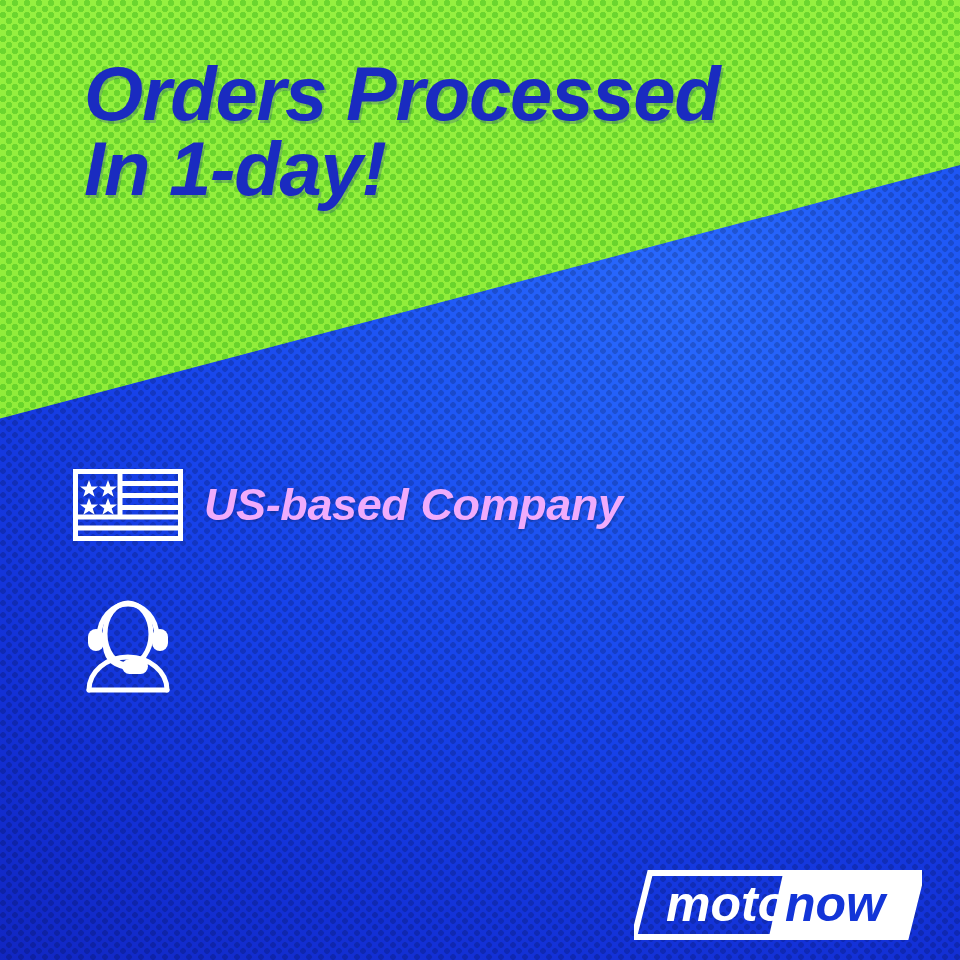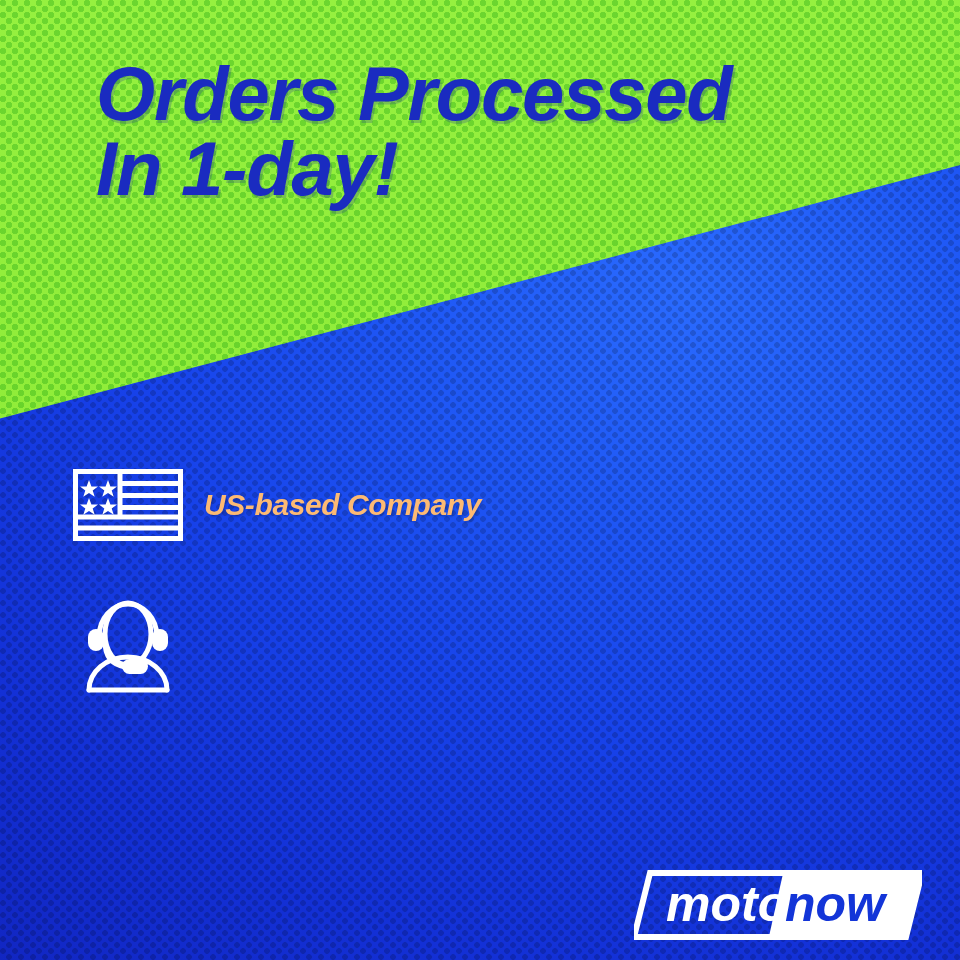--- a/index.html
+++ b/index.html
@@ -61,21 +61,21 @@
     background-image:
       radial-gradient(circle at 3px 3px, rgba(40,170,20,0.38) 2.9px, rgba(0,0,0,0) 3.4px),
       radial-gradient(circle at 3px 3px, rgba(40,170,20,0.38) 2.9px, rgba(0,0,0,0) 3.4px);
     background-size: 12px 12px, 12px 12px;
     background-position: 0 0, 6px 6px;
   }
 
   
   .headline {
     position: absolute;
-    left: 96px;
+    left: 84px;
     top: 56px;
     width: 780px;
     color: #1a2bc0;
     font-size: 76px;
     font-weight: 800;
     font-style: italic;
     line-height: 0.99;
     letter-spacing: -1.2px;
     text-shadow: 2px 3px 0 rgba(20,30,150,0.22);
     white-space: pre-line;
@@ -96,22 +96,22 @@
   .feature-icon {
     width: 132px;
     min-width: 132px;
     height: 100px;
     display: flex;
     align-items: center;
     justify-content: flex-start;
   }
   .feature-icon svg { display: block; }
   .feature-label {
-    color: #fdba74;
-    font-size: 30px;
+    color: #f0abfc;
+    font-size: 45px;
     font-weight: 700;
     font-style: italic;
     letter-spacing: -0.4px;
     white-space: nowrap;
     text-shadow: 1px 2px 2px rgba(0,0,20,0.18);
   }
 
   
   .logo {
     position: absolute;

